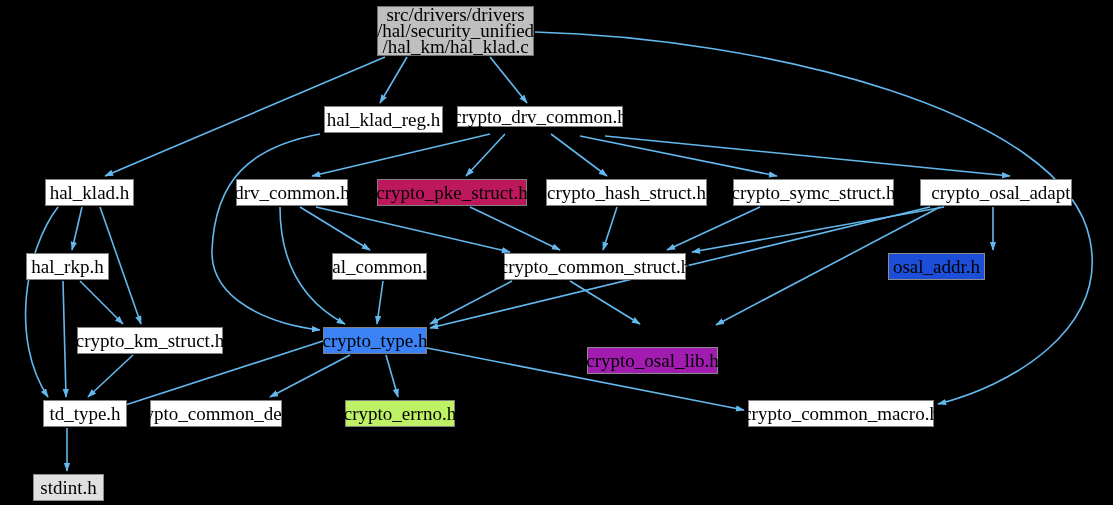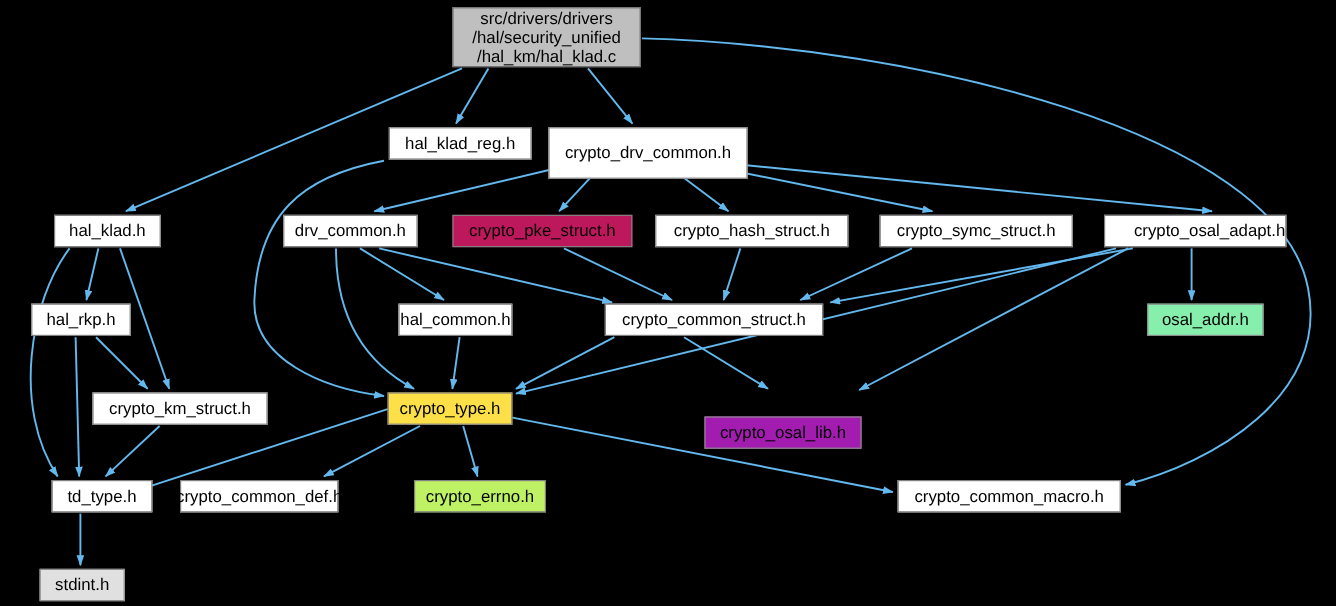--- a/index.html
+++ b/index.html
@@ -10,29 +10,30 @@
     overflow:hidden;
     font-family:"Liberation Sans", sans-serif;
   }
   #edges{position:absolute;left:0;top:0;width:1113px;height:505px;}
   .node{
     position:absolute;
     box-sizing:border-box;
     background:#ffffff;
     border:1px solid #808080;
     color:#000000;
-    font-size:14px;
+    font-size:19px;
     line-height:15px;
     text-align:center;
     display:flex;
     align-items:center;
     justify-content:center;
     white-space:pre;
     letter-spacing:0px;
     z-index:5;
+    font-family:Liberation Serif, serif;
   }
   .node.root{
     background:#bfbfbf;
     border:1px solid #707070;
     line-height:16px;
   }
   .node.sys{
     background:#e0e0e0;
     border:1px solid #8c8c8c;
   }
@@ -82,33 +83,33 @@
         <path d="M 386,355 L 398,397"></path>
         <path d="M 427,348 L 744,410"></path>
         <path d="M 67,428 L 67,471"></path>
       </g>
   </svg>
   <div id="node-layer">
       <div class="node root" style="left: 377px; top: 6px; width: 157px; height: 50px; background: rgb(191, 191, 191);">src/drivers/drivers
 /hal/security_unified
 /hal_km/hal_klad.c</div>
       <div class="node" style="left: 324px; top: 106px; width: 119px; height: 27px; background: rgb(255, 255, 255);">hal_klad_reg.h</div>
-      <div class="node" style="left: 457px; top: 106px; width: 166px; height: 43px; background: rgb(255, 255, 255);">crypto_drv_common.h</div>
+      <div class="node" style="left: 457px; top: 106px; width: 166px; height: 21px; background: rgb(255, 255, 255);">crypto_drv_common.h</div>
       <div class="node" style="left: 45px; top: 179px; width: 89px; height: 27px; background: rgb(255, 255, 255);">hal_klad.h</div>
       <div class="node" style="left: 236px; top: 179px; width: 112px; height: 27px; background: rgb(255, 255, 255);">drv_common.h</div>
       <div class="node" style="left: 377px; top: 179px; width: 150px; height: 27px; background: #be185d;">crypto_pke_struct.h</div>
       <div class="node" style="left: 546px; top: 179px; width: 161px; height: 27px; background: rgb(255, 255, 255);">crypto_hash_struct.h</div>
       <div class="node" style="left: 733px; top: 179px; width: 161px; height: 27px; background: rgb(255, 255, 255);">crypto_symc_struct.h</div>
       <div class="node" style="left: 920px; top: 179px; width: 152px; height: 27px; background: rgb(255, 255, 255); padding-left: 24px;">crypto_osal_adapt.h</div>
       <div class="node" style="left: 26px; top: 253px; width: 83px; height: 27px; background: rgb(255, 255, 255);">hal_rkp.h</div>
       <div class="node" style="left: 332px; top: 253px; width: 95px; height: 27px; background: rgb(255, 255, 255);">hal_common.h</div>
       <div class="node" style="left: 504px; top: 253px; width: 182px; height: 27px; background: rgb(255, 255, 255);">crypto_common_struct.h</div>
-      <div class="node sys" style="left: 956px; top: 253px; width: 97px; height: 27px; background: #86efac;">osal_addr.h</div>
+      <div class="node sys" style="left: 888px; top: 253px; width: 97px; height: 27px; background: #1d4ed8;">osal_addr.h</div>
       <div class="node" style="left: 77px; top: 327px; width: 146px; height: 27px; background: rgb(255, 255, 255);">crypto_km_struct.h</div>
-      <div class="node" style="left: 323px; top: 327px; width: 104px; height: 27px; background: #fde047;">crypto_type.h</div>
+      <div class="node" style="left: 323px; top: 327px; width: 104px; height: 27px; background: #3b82f6;">crypto_type.h</div>
       <div class="node sys" style="left: 587px; top: 327px; width: 131px; height: 27px; background: #a21caf; margin-top: 20px;">crypto_osal_lib.h</div>
       <div class="node" style="left: 25px; top: 400px; width: 84px; height: 27px; background: rgb(255, 255, 255); margin-left: 18px;">td_type.h</div>
       <div class="node" style="left: 150px; top: 400px; width: 132px; height: 27px; background: rgb(255, 255, 255);">crypto_common_def.h</div>
       <div class="node" style="left: 345px; top: 400px; width: 110px; height: 27px; background: #bef264;">crypto_errno.h</div>
       <div class="node" style="left: 748px; top: 400px; width: 186px; height: 27px; background: rgb(255, 255, 255);">crypto_common_macro.h</div>
       <div class="node sys" style="left: 33px; top: 474px; width: 71px; height: 27px; background: rgb(224, 224, 224);">stdint.h</div>
     </div>
 </div>
 
 </body></html>

